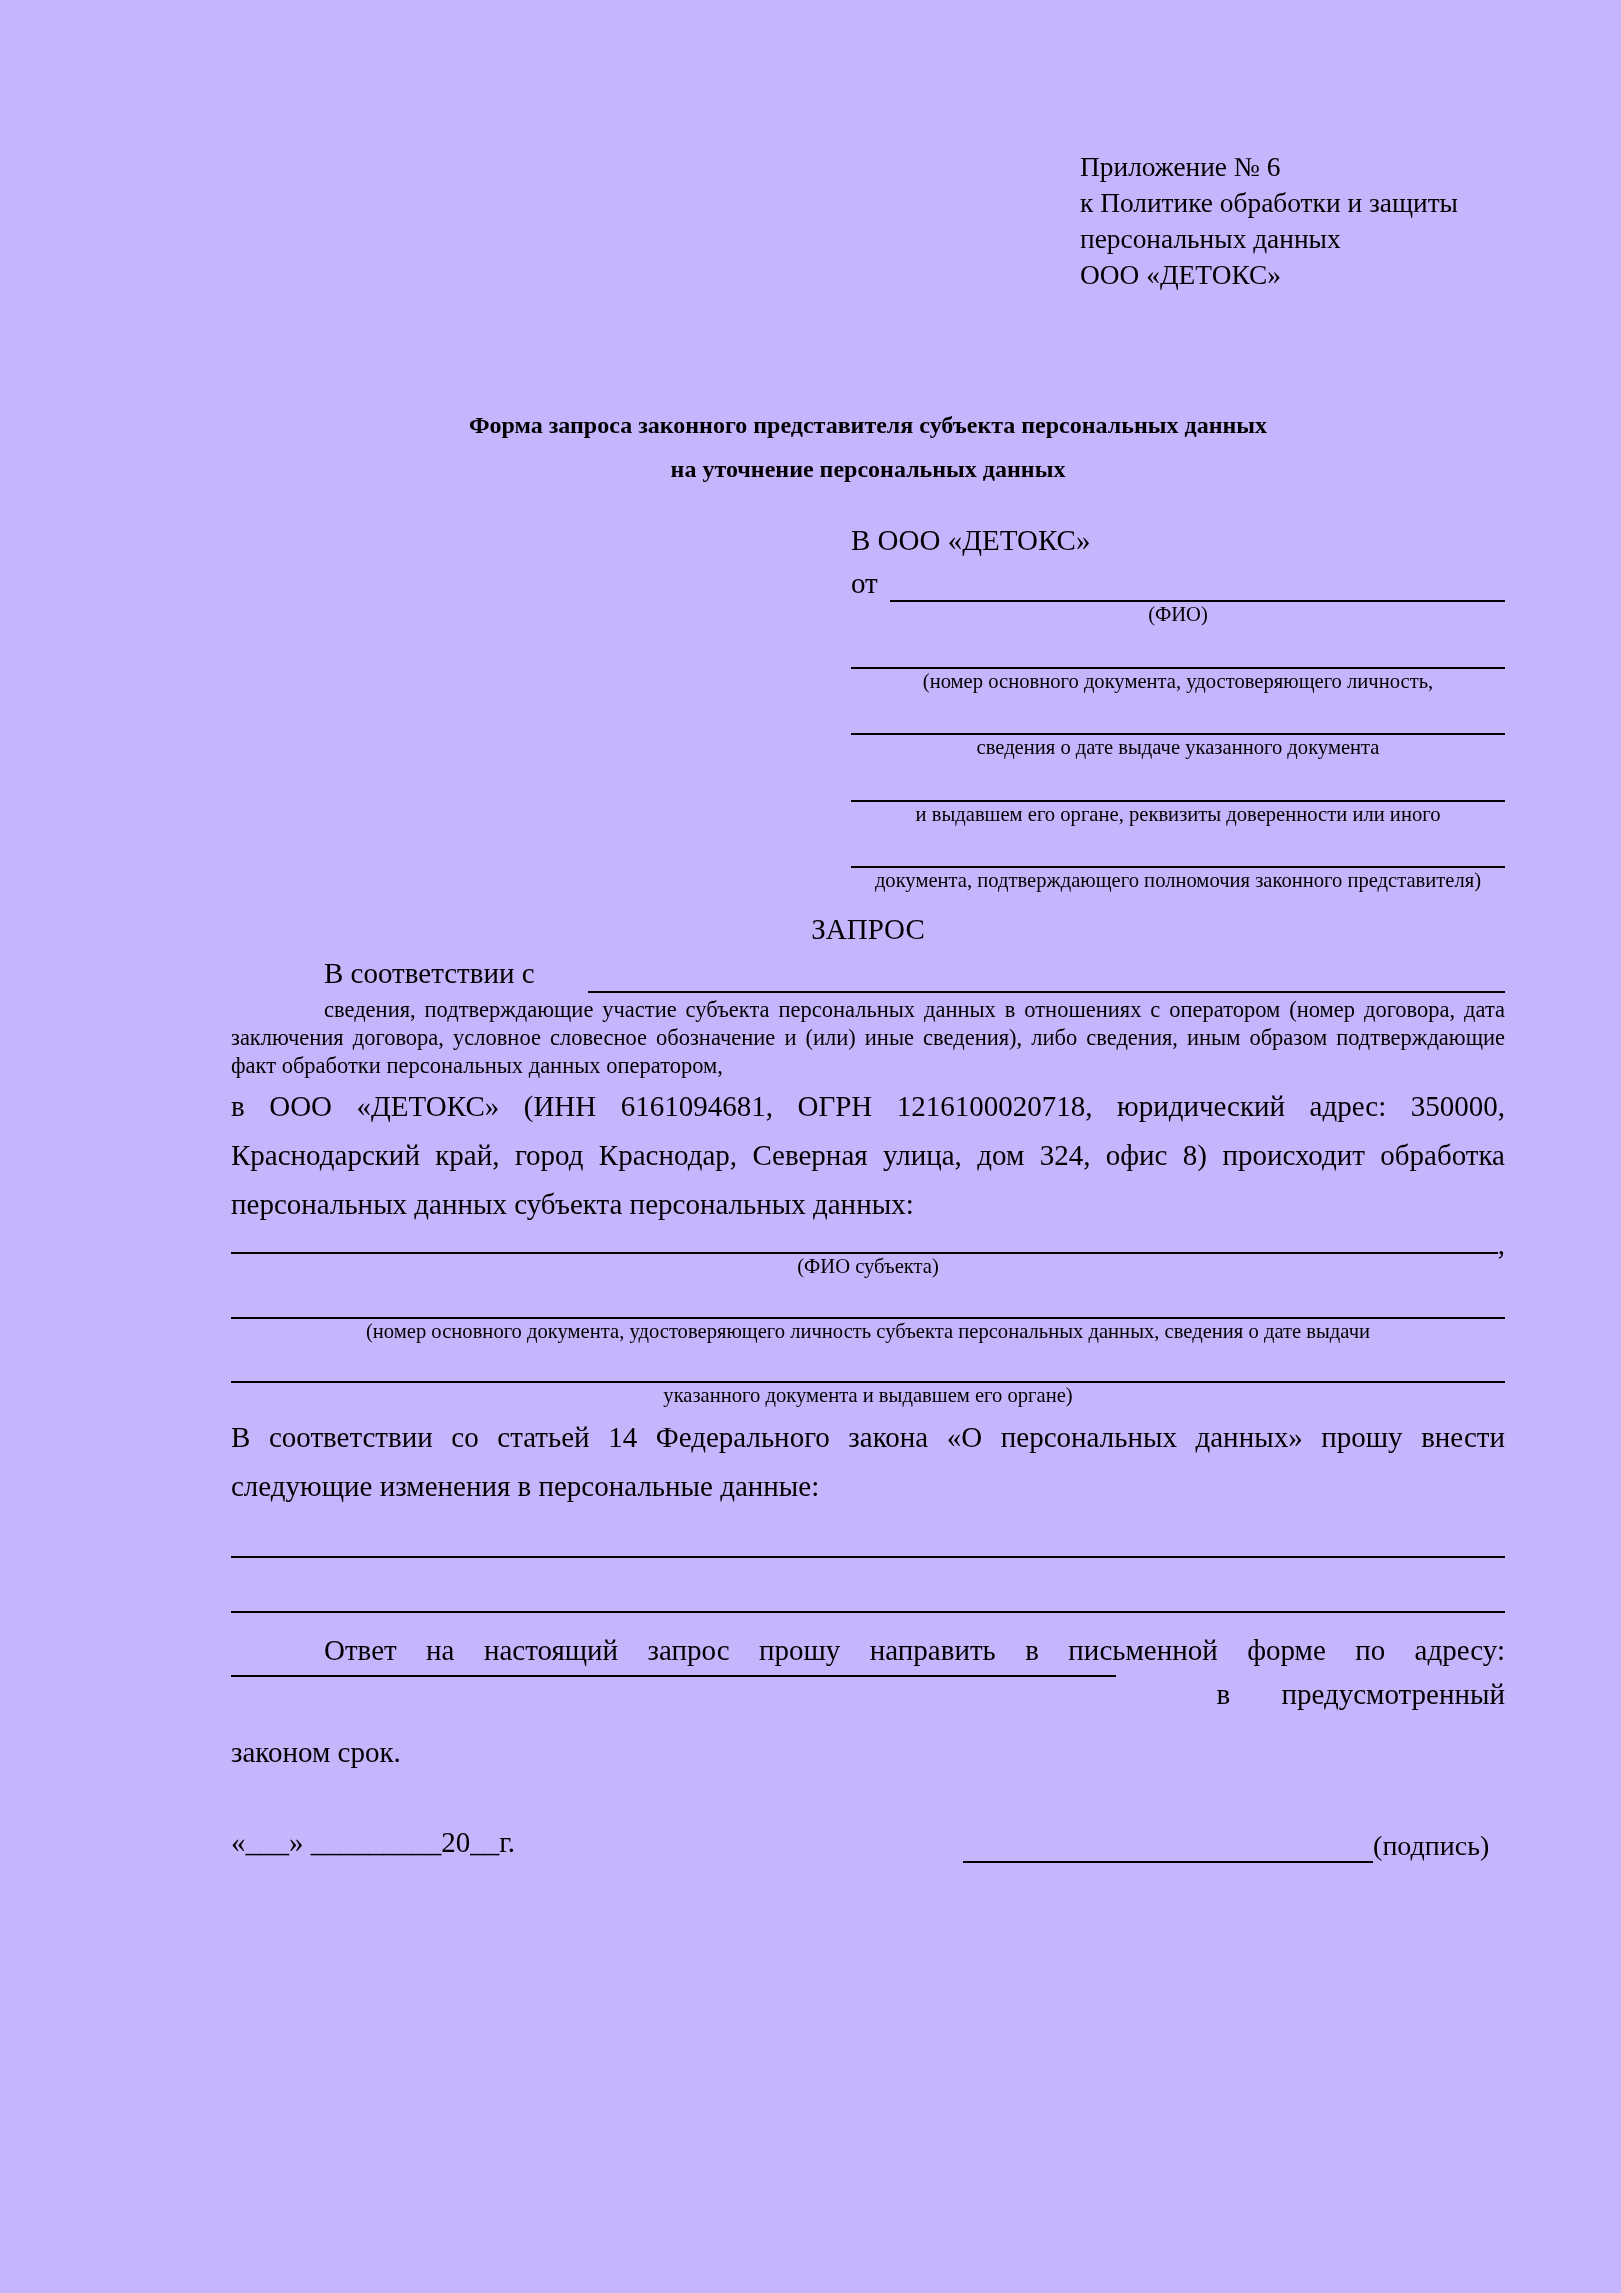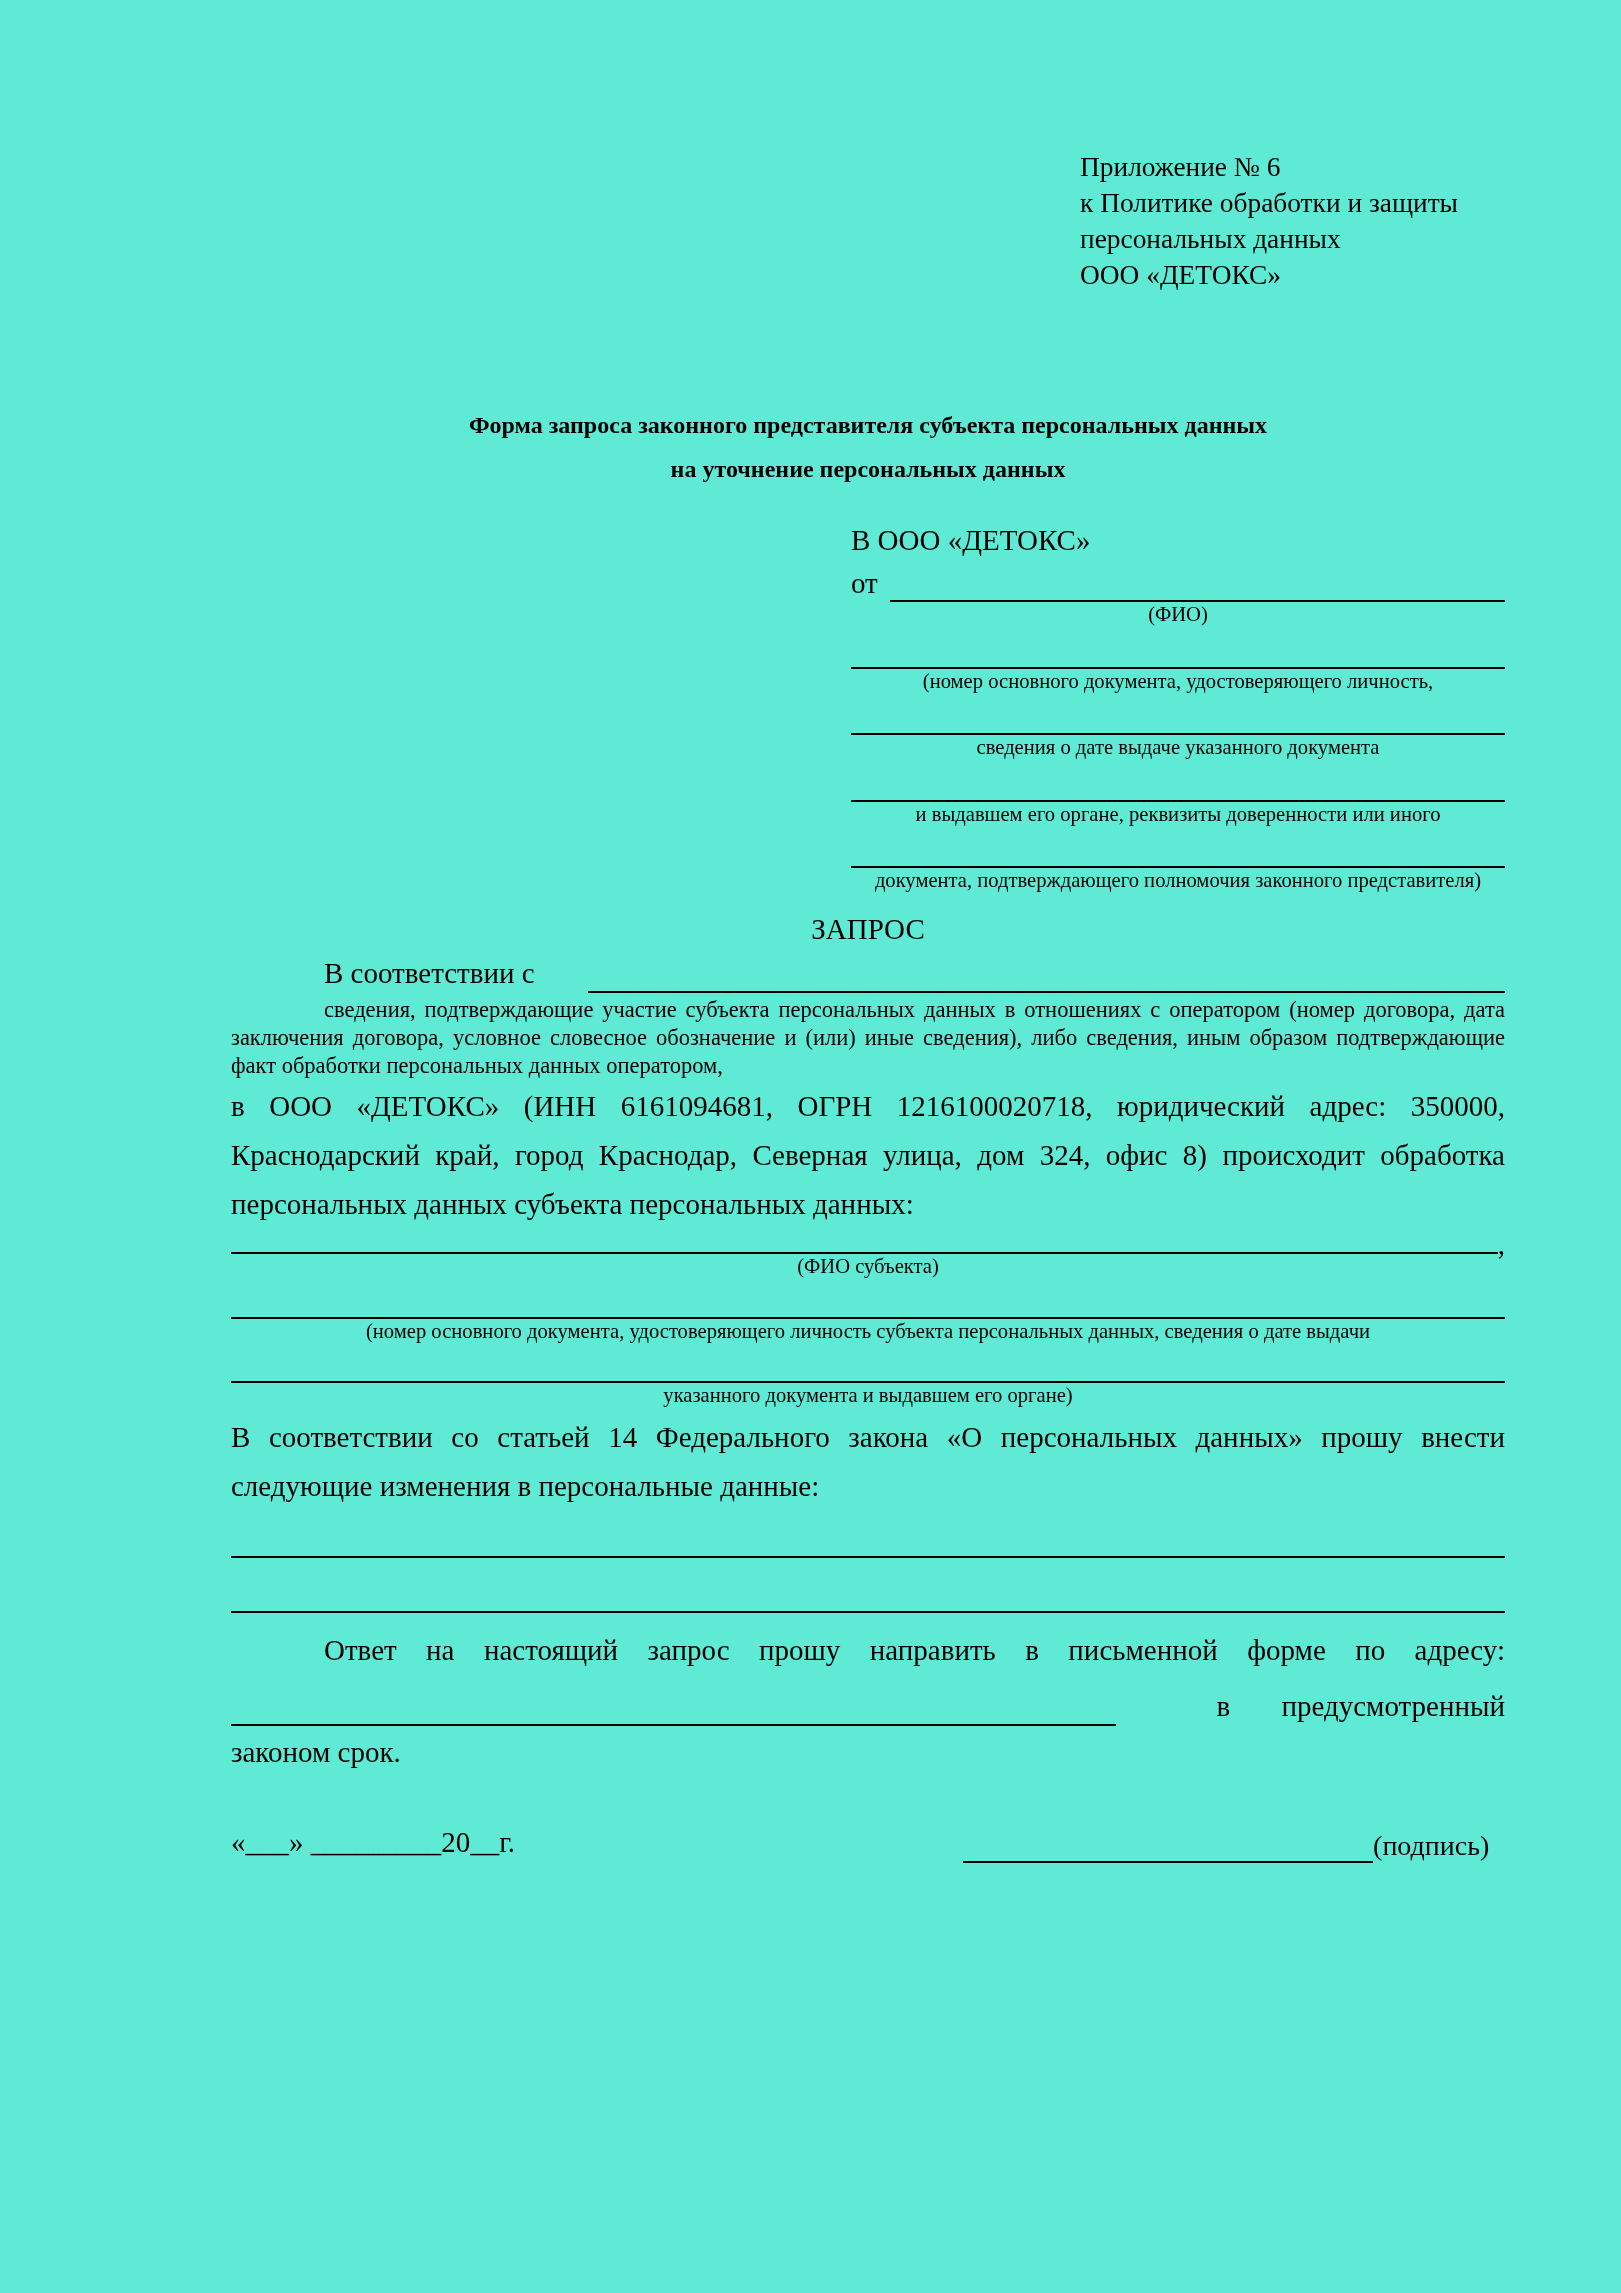--- a/index.html
+++ b/index.html
@@ -1,17 +1,17 @@
 <!DOCTYPE html>
 <html lang="ru"><head>
 <meta charset="utf-8">
 <style>
   html,body { margin:0; padding:0; background:#888; }
   .page {
-    width:1621px; height:2294px; background:#5eead4; color:#000;
+    width:1621px; height:2294px; background:#c4b5fd; color:#000;
     font-family:"Liberation Serif", serif;
     box-sizing:border-box;
     padding:149px 116px 4px 231px;
     position:relative; margin:0 auto;
     font-size:29px;
   }
   
   .header-block { margin-left:849px; font-size:27.4px; line-height:36px; }
   
   .title { margin-top:110px; font-weight:bold; font-size:24px; line-height:44px; text-align:center; }
@@ -30,21 +30,21 @@
   .note { margin-top:2.9px; font-size:22.5px; line-height:28px; text-align:justify; text-indent:93px; }
   .para { line-height:49px; text-align:justify; }
   .op-para { margin-top:2px; }
   .comma-row { display:flex; align-items:flex-end; height:25.5px; }
   .comma-row .comma { line-height:19.6px; }
   .fline2 { height:37px; border-bottom:2.9px solid #000; }
   .law-para { margin-top:3.9px; }
   .blank1 { margin-top:13.7px; height:31px; border-bottom:2.9px solid #000; }
   .blank2 { height:53px; border-bottom:2.9px solid #000; }
   .reply-line1 { margin-top:13px; line-height:49px; text-align:justify; text-align-last:justify; text-indent:93px; white-space:nowrap; }
-  .reply-line2 { display:flex; align-items:flex-end; height:51px; }
+  .reply-line2 { display:flex; align-items:flex-start; height:51px; }
   .reply-uline { width:885px; border-bottom:2.9px solid #000; }
   .reply-tail { margin-left:auto; word-spacing:44px; line-height:39px; }
   .reply-line3 { line-height:49px; margin-top:2px; }
   
   .footer-row { display:flex; align-items:flex-end; margin-top:45px; line-height:41px; }
   .sig-group { margin-left:auto; display:flex; align-items:flex-end; margin-right:15.7px; }
   .sig-line { width:410px; border-bottom:2.9px solid #000; height:33px; }
   .sig-cap { font-size:28px; line-height:35px;text-align:right; }
 </style>
 </head>

